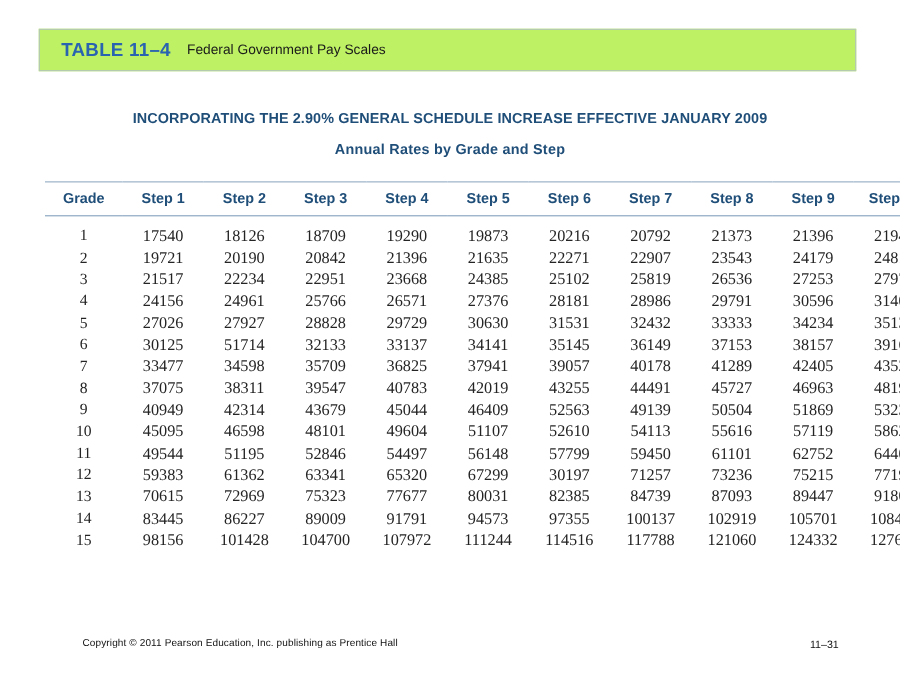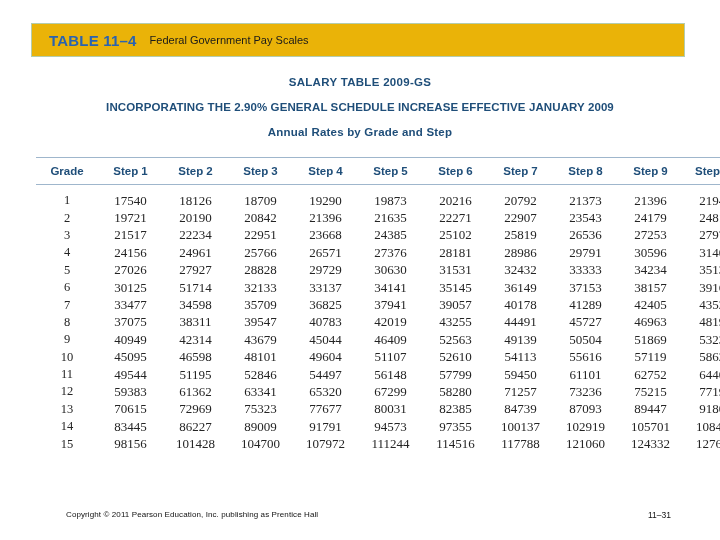--- a/index.html
+++ b/index.html
@@ -16,21 +16,21 @@
     -webkit-font-smoothing: antialiased;
   }
 
   
   #title-banner {
     position: absolute;
     left: 31px;
     top: 23px;
     width: 654px;
     height: 34px;
-    background: #eab308;
+    background: #bef264;
     border: 1px solid #b4ccad;
     box-sizing: border-box;
     display: flex;
     align-items: center;
     padding-left: 17px;
   }
   #title-banner .tbl-num {
     color: #2a63b0;
     font-size: 15px;
     font-weight: bold;
@@ -123,21 +123,20 @@
 </head>
 <body>
 
 <div id="title-banner">
   <span class="tbl-num">TABLE 11–4</span>
   <span class="tbl-name">Federal Government Pay Scales</span>
 </div>
 
 <div id="salary-block">
 
-  <div class="tbl-caption" id="caption-line1">SALARY TABLE 2009-GS</div>
   <div class="tbl-caption" id="caption-line2">INCORPORATING THE 2.90% GENERAL SCHEDULE INCREASE EFFECTIVE JANUARY 2009</div>
   <div class="tbl-caption" id="caption-line3">Annual Rates by Grade and Step</div>
 
   <table class="pay-grid">
     <colgroup>
       <col class="c-grade">
         <col class="c-step">
         <col class="c-step">
         <col class="c-step">
       <col class="c-step">
@@ -307,21 +306,21 @@
           <td>62752</td>
           <td>64403</td>
         </tr>
         <tr>
           <td class="grade-cell">12</td>
           <td>59383</td>
           <td>61362</td>
           <td>63341</td>
           <td>65320</td>
           <td>67299</td>
-          <td>58280</td>
+          <td>30197</td>
           <td>71257</td>
           <td>73236</td>
           <td>75215</td>
           <td>77194</td>
         </tr>
         <tr>
           <td class="grade-cell">13</td>
           <td>70615</td>
           <td>72969</td>
           <td>75323</td>

